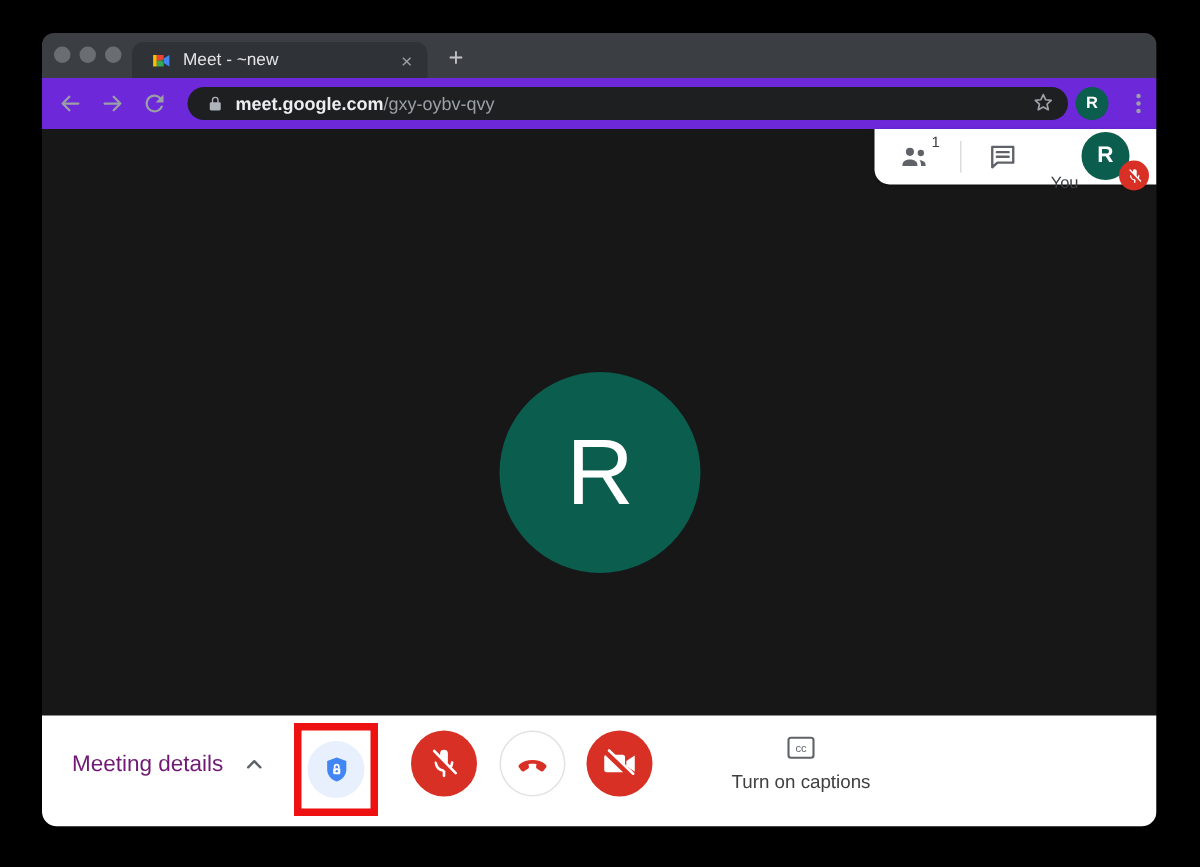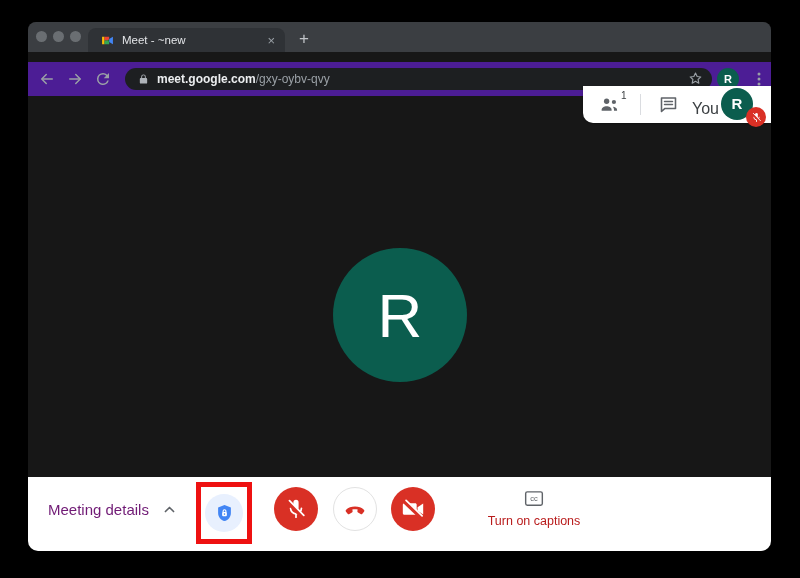--- a/index.html
+++ b/index.html
@@ -21,21 +21,21 @@
   .tab {
     position:absolute; left:60px; top:6px; width:197px; height:24px;
     background:#2f3236; border-radius:8px 8px 0 0;
     display:flex; align-items:center;
   }
   .tab .favicon { width:13px; height:13px; margin-left:13px; flex:0 0 auto; }
   .tab .title { margin-left:8px; font-size:11.5px; color:#e3e5e8; white-space:nowrap; overflow:hidden; flex:1; }
   .tab .close { margin-right:10px; color:#9aa0a6; font-size:13px; line-height:13px; cursor:default; }
   .newtab { position:absolute; left:264px; top:5px; width:24px; height:24px; color:#c0c3c7; font-size:17px; text-align:center; line-height:23px; }
   
-  .toolbar { position:absolute; top:40px; left:0; right:0; height:34px; background:#4c1d95; }
+  .toolbar { position:absolute; top:30px; left:0; right:0; height:34px; background:#6d28d9; }
   .navbtn { position:absolute; top:8px; width:18px; height:18px; }
   .navbtn svg { width:18px; height:18px; }
   .nb-back{left:10px;} .nb-fwd{left:38px;} .nb-reload{left:66px;}
   .pill {
     position:absolute; left:97px; top:6px; width:587px; height:22px;
     border-radius:11px; background:#1d1f21; display:flex; align-items:center;
   }
   .pill .lock { width:11px; height:12px; margin-left:13px; flex:0 0 auto; }
   .pill .url { margin-left:8px; font-size:12px; white-space:nowrap; }
   .url .domain { color:#eceef0; font-weight:700; }
@@ -51,21 +51,21 @@
   
   .toppanel {
     position:absolute; top:64px; left:555px; width:188px; height:37px;
     background:#fff; border-bottom-left-radius:10px; overflow:visible;
     box-shadow:0 1px 2px rgba(0,0,0,.3);
   }
   .tp-people { position:absolute; left:15px; top:7px; width:23px; height:23px; }
   .tp-count { position:absolute; left:38px; top:4px; font-size:10px; color:#3c4043; }
   .tp-div { position:absolute; left:57px; top:8px; width:1px; height:21px; background:#dadce0; }
   .tp-chat { position:absolute; left:75px; top:8px; width:21px; height:21px; }
-  .tp-you { position:absolute; left:104px; top:4px; width:32px; height:37px; line-height:37px; text-align:right; font-size:16px; color:#3c4043; }
+  .tp-you { position:absolute; left:104px; top:18px; width:32px; height:37px; line-height:37px; text-align:right; font-size:11px; color:#3c4043; }
   .tp-avatar {
     position:absolute; left:138px; top:2px; width:32px; height:32px; border-radius:50%;
     background:#0b5d4e; color:#fff; font-size:15px; font-weight:700; text-align:center; line-height:32px;
   }
   .tp-badge {
     position:absolute; left:163px; top:21px; width:20px; height:20px; border-radius:50%;
     background:#d93025; display:flex; align-items:center; justify-content:center;
   }
   .tp-badge svg { width:13px; height:13px; }
   
@@ -91,21 +91,21 @@
   .shieldcircle svg { width:21px; height:21px; }
   .roundbtn {
     position:absolute; top:10px; width:44px; height:44px; border-radius:50%;
     display:flex; align-items:center; justify-content:center;
   }
   .roundbtn svg { width:26px; height:26px; }
   .btn-red { background:#d93025; }
   .btn-mic { left:246px; } .btn-phone { left:305px; background:#fff; border:1px solid #e2e2e2; } .btn-cam { left:363px; }
   .labelbtn { position:absolute; top:13px; width:110px; text-align:center; }
   .labelbtn svg { width:20px; height:17px; display:block; margin:0 auto; }
-  .labelbtn .txt { margin-top:7px; font-size:12.5px; color:#b91c1c; white-space:nowrap; }
+  .labelbtn .txt { margin-top:7px; font-size:12.5px; color:#404040; white-space:nowrap; }
   .lb-captions { left:451px; } .lb-present { left:578px; }
   .kebab-light { position:absolute; left:737px; top:21px; width:20px; height:32px; }
   .dotL { fill:#5f6368; }
 </style>
 </head>
 <body>
 
 <div class="window">
 
   <div class="tabstrip">

